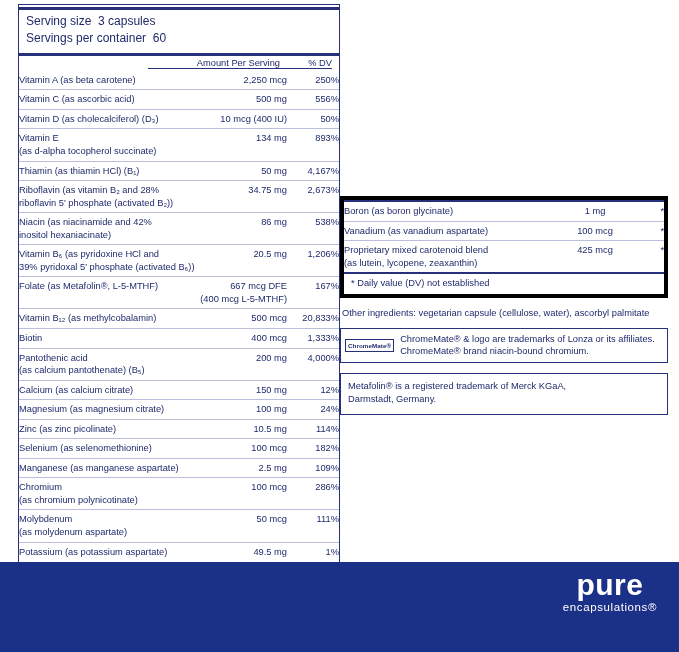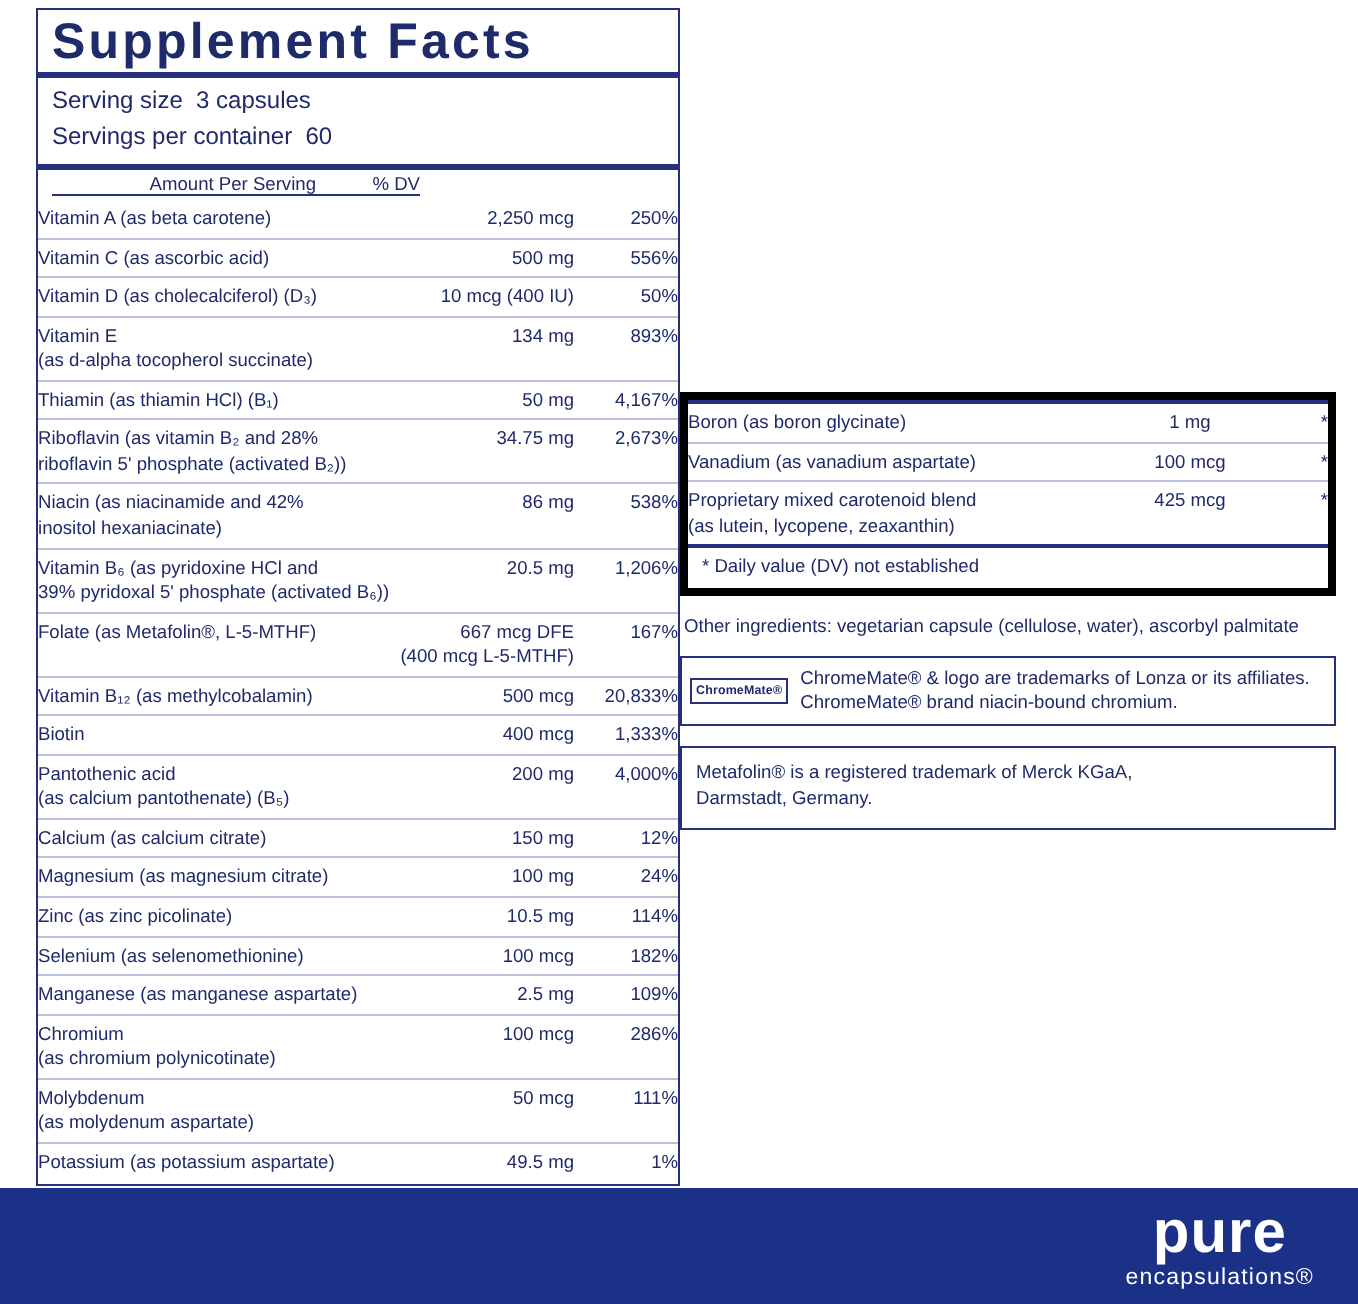--- a/index.html
+++ b/index.html
@@ -47,20 +47,21 @@
   }
   .serving-lines {
     padding: 3px 7px 3px 7px;
     font-size: 12px;
     line-height: 1.45;
   }
   .amt-header {
     display: flex;
     font-size: 9.3px;
     padding: 2px 7px 2px 7px;
+    justify-content: flex-end;
   }
   .amt-header .amt-label {
     text-align: right;
     padding-right: 8px;
     border-bottom: 1px solid #27307a;
     width: 132px;
   }
   .amt-header .dv-label {
     width: 44px;
     text-align: right;
@@ -176,21 +177,21 @@
     font-size: 9.3px;
     line-height: 1.45;
   }
 
   
   .brandbar {
     position: absolute;
     left: 0;
     bottom: 0;
     width: 679px;
-    height: 58px;
+    height: 90px;
     background: #1b3087;
   }
   .brand {
     position: absolute;
     right: 22px;
     top: 8px;
     text-align: center;
     color: #ffffff;
   }
   .brand .b1 {
@@ -204,21 +205,20 @@
     letter-spacing: .6px;
     margin-top: 1px;
   }
 </style>
 </head>
 <body>
 
 <div class="page">
 
   <div class="facts">
-    <div class="facts-title">Supplement Facts</div>
     <div class="facts-rule-heavy"></div>
 
     <div class="serving-lines">
       <div>
         <span>Serving size</span>&nbsp;&nbsp;<span>3 capsules</span>
       </div>
       <div>
         <span>Servings per container</span>&nbsp;&nbsp;<span>60</span>
       </div>
     </div>

